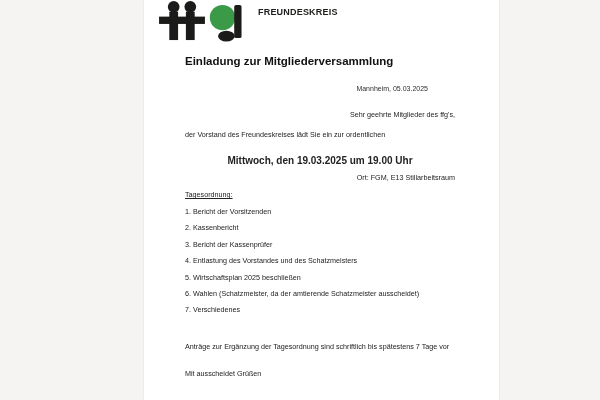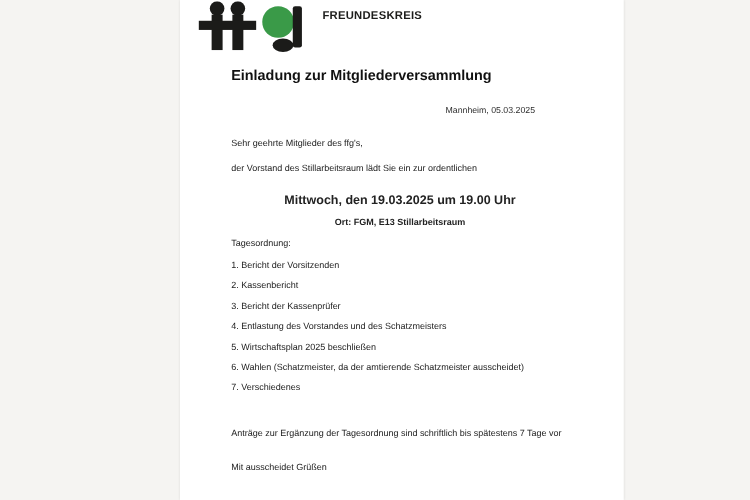--- a/index.html
+++ b/index.html
@@ -60,30 +60,30 @@
     line-height: 13px;
     color: #111111;
   }
   .place-date {
     top: 84px;
     text-align: right;
     padding-right: 27px;
     font-size: 7px;
     color: #2e2e2e;
   }
-  .salutation { top: 110px; }
+  .salutation { top: 110px; text-align: right; }
   .intro { top: 128px; line-height: 13.5px; }
   .meeting-datetime {
     top: 156px;
     text-align: center;
     font-weight: bold;
     font-size: 10px;
   }
-  .meeting-location { top: 173px; text-align: center; font-weight: bold; }
-  .agenda-heading { top: 190px; }
+  .meeting-location { top: 173px; text-align: right; }
+  .agenda-heading { top: 190px; text-decoration: underline; }
   .agenda-list { top: 204px; line-height: 16.4px; }
   .note { top: 340px; line-height: 14.3px; }
   .closing { top: 369px; }
   .signature { top: 385px; }
 </style>
 </head>
 <body>
 
 <div class="paper">
 
@@ -106,21 +106,21 @@
   <div class="org-name">
     <div>FREUNDESKREIS</div>
   </div>
 
   <div class="block title">Einladung zur Mitgliederversammlung</div>
   <div class="block place-date">Mannheim, 05.03.2025</div>
 
   <div class="block salutation">Sehr geehrte Mitglieder des ffg's,</div>
 
   <div class="block intro">
-    <div>der Vorstand des Stillarbeitsraum lädt Sie ein zur ordentlichen</div>
+    <div>der Vorstand des Freundeskreises lädt Sie ein zur ordentlichen</div>
   </div>
 
   <div class="block meeting-datetime">Mittwoch, den 19.03.2025 um 19.00 Uhr</div>
   <div class="block meeting-location">Ort: FGM, E13 Stillarbeitsraum</div>
 
   <div class="block agenda-heading">Tagesordnung:</div>
 
   <div class="block agenda-list">
     <div>1. Bericht der Vorsitzenden</div>
     <div>2. Kassenbericht</div>

